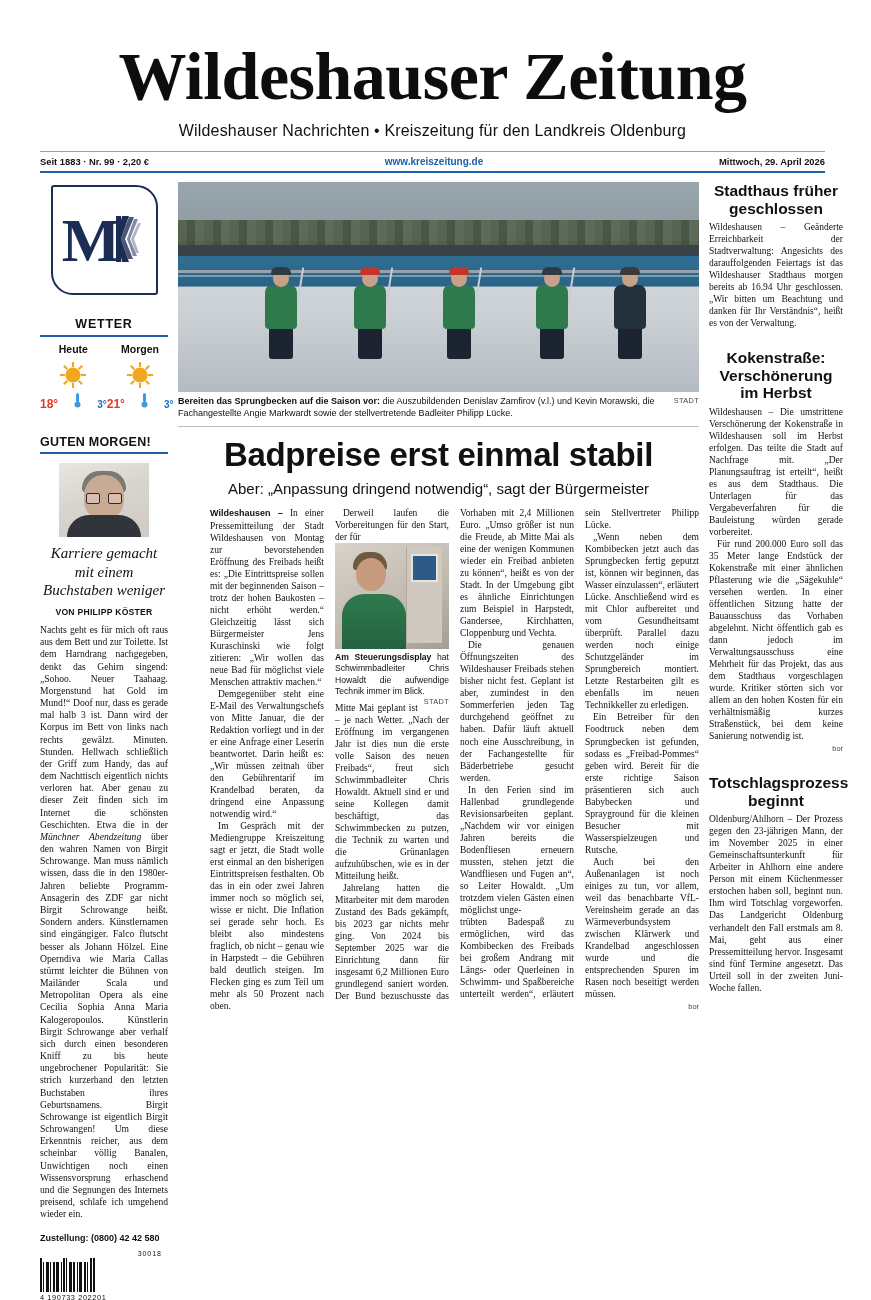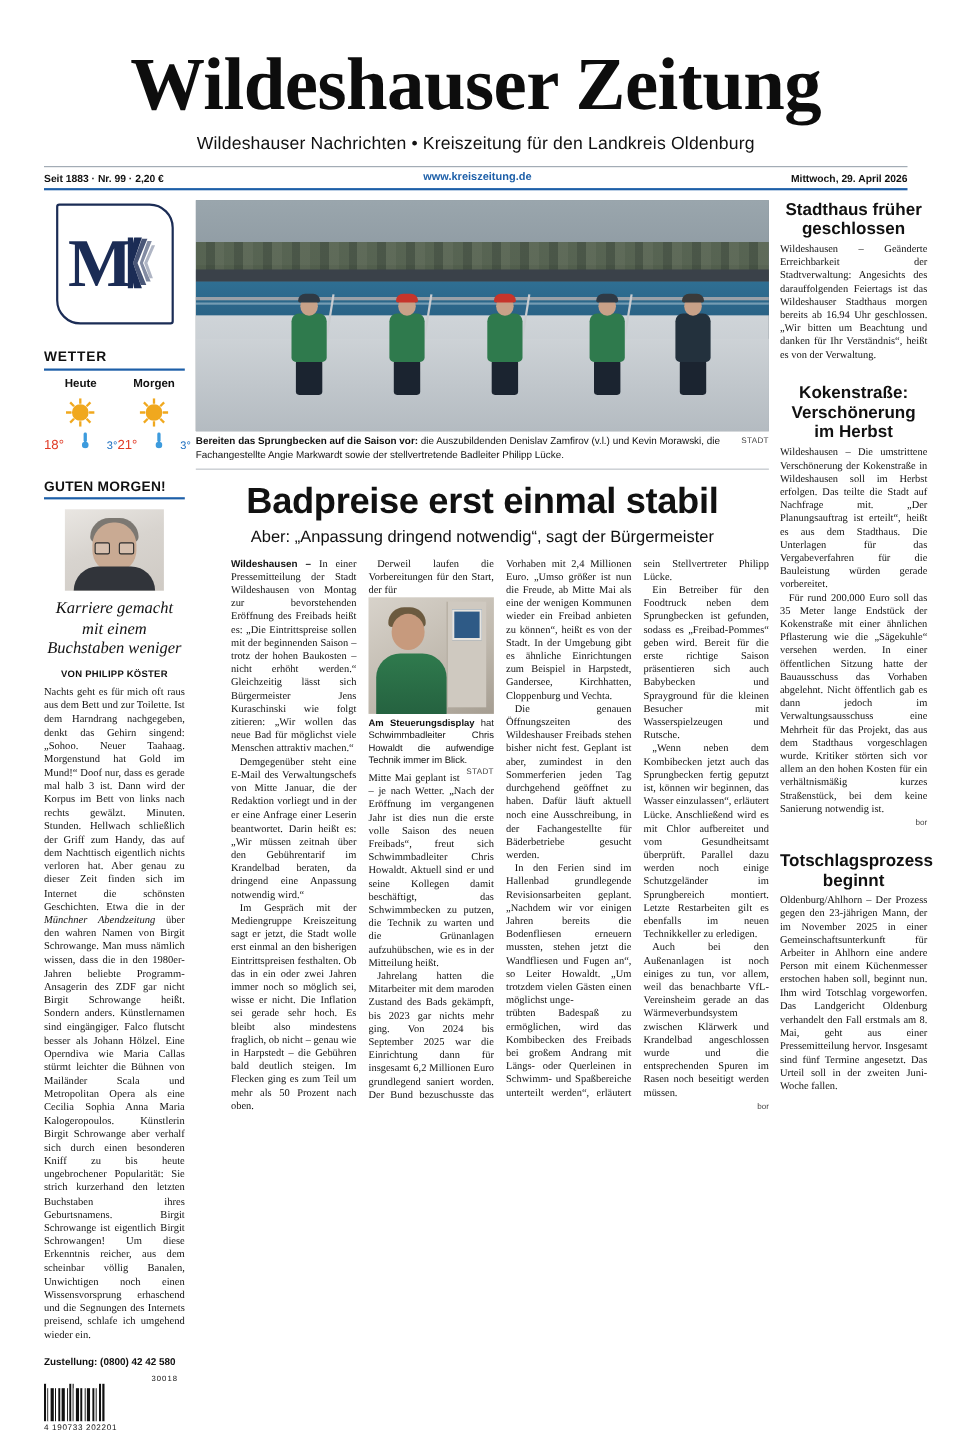--- a/index.html
+++ b/index.html
@@ -48,31 +48,31 @@
   .logo-m {
     font-family: "Liberation Serif", serif; font-size: 62px;
     font-weight: 700; color: #1b2c55; line-height: 1; position: relative;
   }
   .logo-k { position: relative; display: inline-block; width: 26px; height: 52px; vertical-align: top; }
   .logo-k svg { position: absolute; left: -4px; top: 5px; }
 
   
   .sec-head {
     font-family: "Liberation Sans", sans-serif; font-weight: 700;
-    font-size: 12.5px; letter-spacing: .06em; color: #111;
+    font-size: 12.5px; text-align: center; letter-spacing: .06em; color: #111;
     margin-top: 22px;
   }
   .sec-rule { border-top: 2.2px solid #1d5fa8; margin-top: 4px; }
   .wx { display: flex; margin-top: 6px; }
   .wx-day { flex: 1; text-align: center; }
   .wx-label { font-family: "Liberation Sans", sans-serif; font-size: 10.5px; font-weight: 700; color: #111; }
   .sun { width: 26px; height: 26px; margin: 7px auto 5px; }
   .wx-temps {
     display: flex; align-items: baseline; justify-content: center; gap: 15px;
-    font-family: "Liberation Sans", sans-serif; font-weight: 400;
+    font-family: "Liberation Sans", sans-serif; font-weight: 700;
   }
   .t-hi { color: #e03a25; font-size: 12px; }
   .t-lo { color: #1d6fc0; font-size: 10px; }
   .thermo { width: 7px; height: 15px; position: relative; margin: 0 1px; }
 
   
   .gm-head {
     font-family: "Liberation Sans", sans-serif; font-weight: 700;
     font-size: 12.5px; letter-spacing: .02em; color: #111; margin-top: 24px;
   }
@@ -433,22 +433,22 @@
             <b>Am Steuerungsdisplay</b><span> hat Schwimmbadleiter Chris Howaldt die aufwendige Technik immer im Blick.</span>
             <span class="credit">STADT</span>
           </figcaption>
         </figure>
 
         <p style="text-indent:0">Mitte Mai geplant ist – je nach Wetter. „Nach der Eröffnung im vergangenen Jahr ist dies nun die erste volle Saison des neuen Freibads“, freut sich Schwimmbadleiter Chris Howaldt. Aktuell sind er und seine Kollegen damit beschäftigt, das Schwimmbecken zu putzen, die Technik zu warten und die Grünanlagen aufzuhübschen, wie es in der Mitteilung heißt.</p>
         <p>Jahrelang hatten die Mitarbeiter mit dem maroden Zustand des Bads gekämpft, bis 2023 gar nichts mehr ging. Von 2024 bis September 2025 war die Einrichtung dann für insgesamt 6,2 Millionen Euro grundlegend saniert worden. Der Bund bezuschusste das Vorhaben mit 2,4 Millionen Euro. „Umso größer ist nun die Freude, ab Mitte Mai als eine der wenigen Kommunen wieder ein Freibad anbieten zu können“, heißt es von der Stadt. In der Umgebung gibt es ähnliche Einrichtungen zum Beispiel in Harpstedt, Gandersee, Kirchhatten, Cloppenburg und Vechta.</p>
         <p>Die genauen Öffnungszeiten des Wildeshauser Freibads stehen bisher nicht fest. Geplant ist aber, zumindest in den Sommerferien jeden Tag durchgehend geöffnet zu haben. Dafür läuft aktuell noch eine Ausschreibung, in der Fachangestellte für Bäderbetriebe gesucht werden.</p>
         <p>In den Ferien sind im Hallenbad grundlegende Revisionsarbeiten geplant. „Nachdem wir vor einigen Jahren bereits die Bodenfliesen erneuern mussten, stehen jetzt die Wandfliesen und Fugen an“, so Leiter Howaldt. „Um trotzdem vielen Gästen einen möglichst unge-</p>
         <p style="text-indent:0">trübten Badespaß zu ermöglichen, wird das Kombibecken des Freibads bei großem Andrang mit Längs- oder Querleinen in Schwimm- und Spaßbereiche unterteilt werden“, erläutert sein Stellvertreter Philipp Lücke.</p>
+        <p>„Wenn neben dem Kombibecken jetzt auch das Sprungbecken fertig geputzt ist, können wir beginnen, das Wasser einzulassen“, erläutert Lücke. Anschließend wird es mit Chlor aufbereitet und vom Gesundheitsamt überprüft. Parallel dazu werden noch einige Schutzgeländer im Sprungbereich montiert. Letzte Restarbeiten gilt es ebenfalls im neuen Technikkeller zu erledigen.</p>
         <p>Ein Betreiber für den Foodtruck neben dem Sprungbecken ist gefunden, sodass es „Freibad-Pommes“ geben wird. Bereit für die erste richtige Saison präsentieren sich auch Babybecken und Sprayground für die kleinen Besucher mit Wasserspielzeugen und Rutsche.</p>
-        <p>„Wenn neben dem Kombibecken jetzt auch das Sprungbecken fertig geputzt ist, können wir beginnen, das Wasser einzulassen“, erläutert Lücke. Anschließend wird es mit Chlor aufbereitet und vom Gesundheitsamt überprüft. Parallel dazu werden noch einige Schutzgeländer im Sprungbereich montiert. Letzte Restarbeiten gilt es ebenfalls im neuen Technikkeller zu erledigen.</p>
         <p>Auch bei den Außenanlagen ist noch einiges zu tun, vor allem, weil das benachbarte VfL-Vereinsheim gerade an das Wärmeverbundsystem zwischen Klärwerk und Krandelbad angeschlossen wurde und die entsprechenden Spuren im Rasen noch beseitigt werden müssen.</p>
         <p style="text-align:right;text-indent:0"><span class="endmark">bor</span></p>
       </div>
     </div>
 
     <div class="col-right">
 
       <div>
         <div class="side-head">Stadthaus früher geschlossen</div>
         <div class="side-body">

